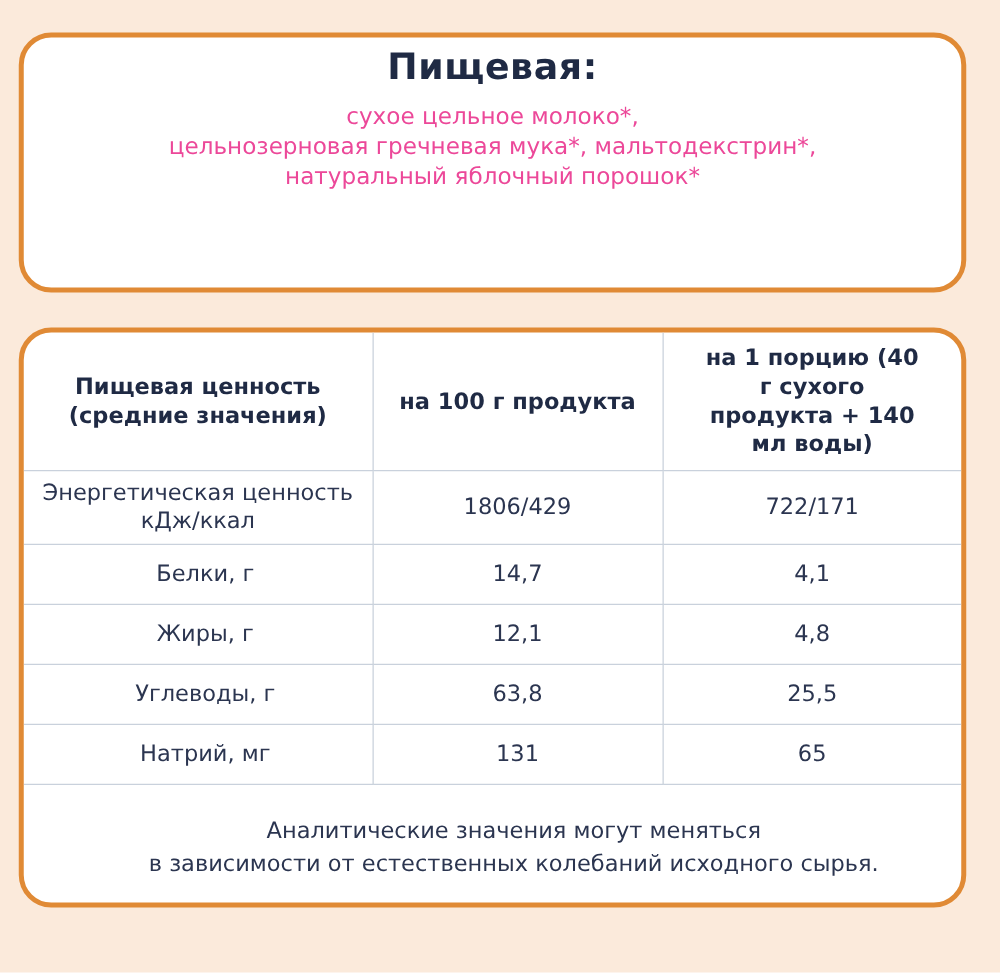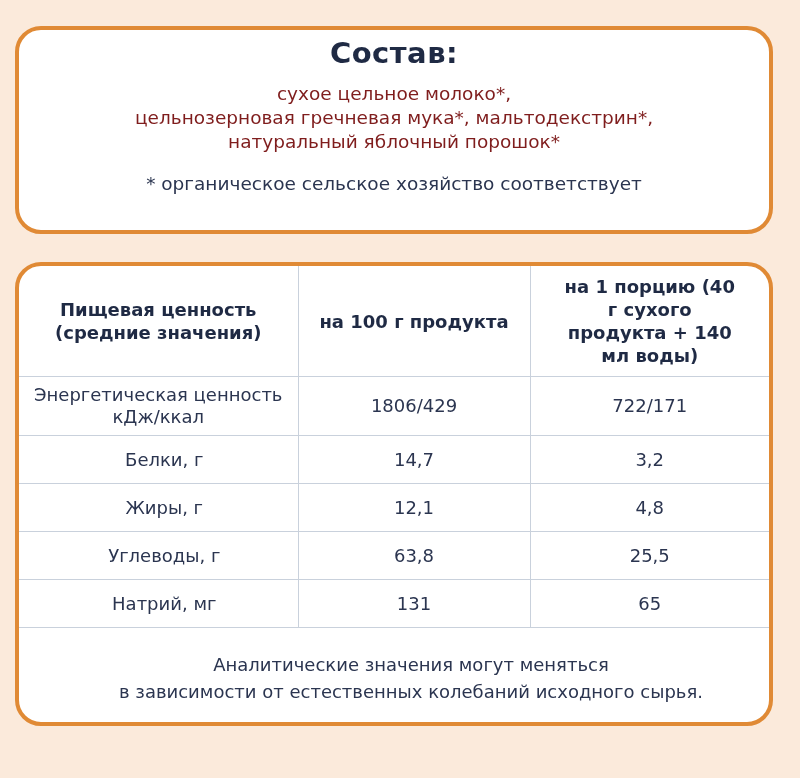--- a/index.html
+++ b/index.html
@@ -21,21 +21,21 @@
     #card-composition { top: 26px; height: 208px; }
     #card-nutrition { top: 262px; height: 464px; overflow: hidden; }
 
     .comp-title {
       position: absolute; left: 0; right: 0; top: 6px;
       text-align: center; font-weight: bold; font-size: 29px; color: #1f2a44;
       font-family: "DejaVu Sans", sans-serif; letter-spacing: 0.5px;
     }
     .comp-lines {
       position: absolute; left: 0; right: 0; top: 52px;
-      text-align: center; font-size: 18.5px; line-height: 24px; color: #7f1d1d;
+      text-align: center; font-size: 18.5px; line-height: 24px; color: #ec4899;
     }
     .comp-note {
       position: absolute; left: 0; right: 0; top: 140px;
       text-align: center; font-size: 18.5px; line-height: 27px; color: #2b3550;
     }
 
     table.nut {
       position: absolute; left: 0; top: 0;
       width: 750px; border-collapse: collapse; table-layout: fixed;
     }
@@ -58,28 +58,27 @@
 
     .disclaimer {
       position: absolute; left: 0; right: 0; top: 385px;
       text-align: center; font-size: 18px; line-height: 27px; color: #2b3550; margin-left: 34px;
     }
   </style>
 </head>
 <body>
 
 <div class="card" id="card-composition">
-  <div class="comp-title">Состав:</div>
+  <div class="comp-title">Пищевая:</div>
   <div class="comp-lines">
     <div>сухое цельное молоко*,</div>
     <div>цельнозерновая гречневая мука*, мальтодекстрин*,</div>
     <div>натуральный яблочный порошок*</div>
   </div>
   <div class="comp-note">
-    <div>* органическое сельское хозяйство соответствует</div>
   </div>
 </div>
 
 <div class="card" id="card-nutrition">
   <table class="nut">
     <colgroup>
         <col class="c1">
         <col class="c2">
         <col class="c3">
       </colgroup>
@@ -90,21 +89,21 @@
       <th style="padding:0 30px;">на 1 порцию (40 г сухого продукта + 140 мл воды)</th>
     </tr>
     <tr class="energy">
       <td style="padding:0 10px;">Энергетическая ценность кДж/ккал</td>
       <td>1806/429</td>
       <td>722/171</td>
     </tr>
     <tr>
       <td>Белки, г</td>
       <td>14,7</td>
-      <td>3,2</td>
+      <td>4,1</td>
     </tr>
     <tr>
       <td>Жиры, г</td>
       <td>12,1</td>
       <td>4,8</td>
     </tr>
     <tr>
       <td>Углеводы, г</td>
       <td>63,8</td>
       <td>25,5</td>

